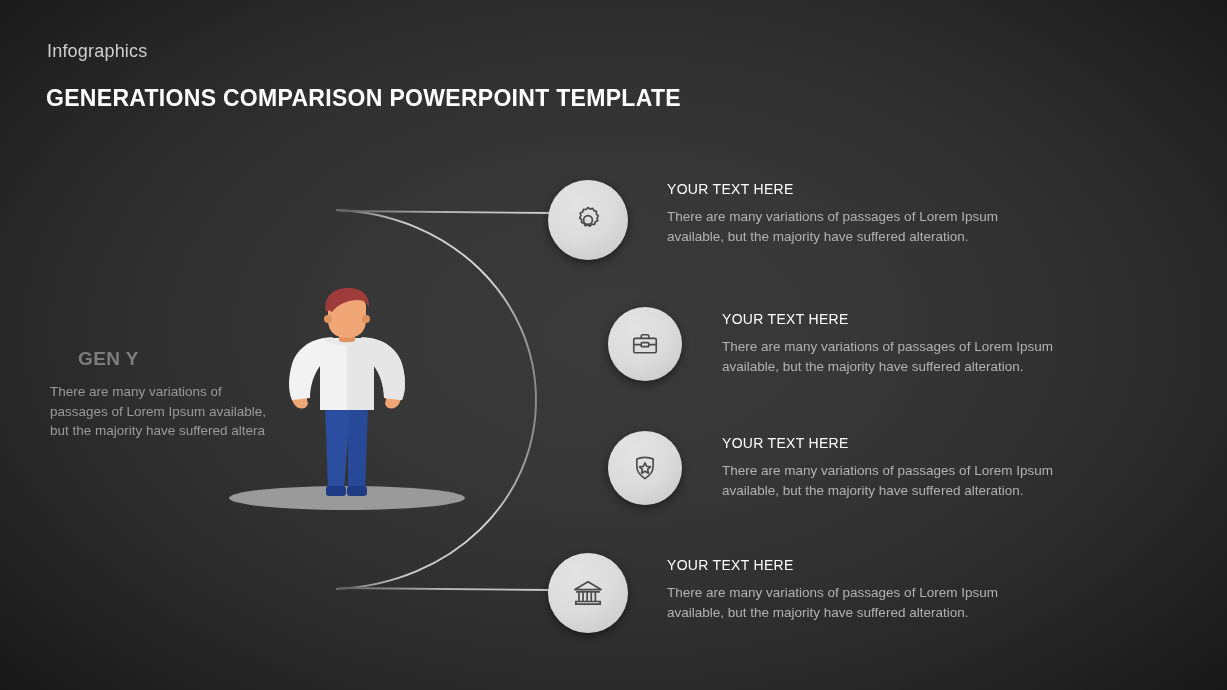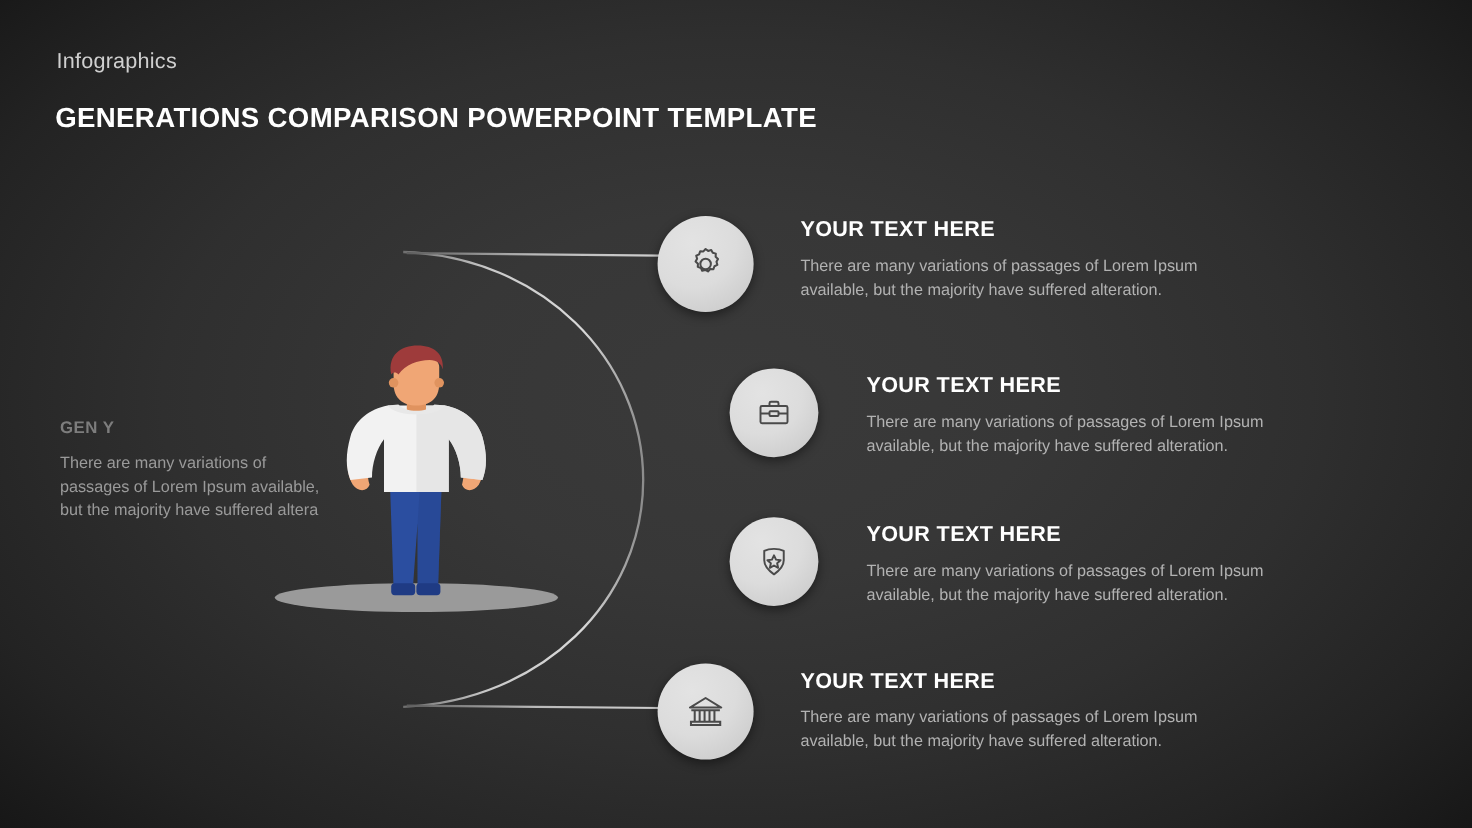--- a/index.html
+++ b/index.html
@@ -23,43 +23,43 @@
     font-family:"Liberation Sans", sans-serif;
   }
   #maintitle {
     position:absolute; left:46px; top:85px;
     font-size:23px; font-weight:bold; color:#ffffff;
     letter-spacing:.3px; white-space:nowrap;
   }
   
   #genblock { position:absolute; left:50px; top:348px; width:230px; }
   #genblock .gen-title {
-    font-size:14px; font-weight:bold; color:#7d7d7d;
-    letter-spacing:.4px; margin-bottom:12px;
+    font-size:19px; font-weight:bold; color:#7d7d7d;
+    letter-spacing:.4px; margin-bottom:12px;margin-left:28px;
   }
   #genblock .gen-body {
     font-size:13.5px; line-height:19.5px; color:#9a9a9a;
   }
   
   #wires { position:absolute; left:0; top:0; width:1227px; height:690px; }
   
   #character { position:absolute; left:222px; top:286px; width:250px; height:230px; }
   
   .node {
     position:absolute; border-radius:50%;
     background:
       radial-gradient(circle at 36% 28%, #e3e3e3 0%, #dcdcdc 48%, #cfcfcf 78%, #c2c2c2 100%);
     box-shadow: 0 3px 9px rgba(0,0,0,.45);
     display:flex; align-items:center; justify-content:center;
   }
   .node svg { display:block; }
   
   .tblock { position:absolute; width:360px; }
   .tblock .t-head {
-    font-size:18px; font-weight:bold; color:#ffffff;
+    font-size:14px; font-weight:normal; color:#ffffff;
     letter-spacing:.3px; margin-bottom:10px;
   }
   .tblock .t-body {
     font-size:13.5px; line-height:19.5px; color:#b2b2b2;
   }
 </style>
 </head>
 <body>
 
 <div id="slide">

